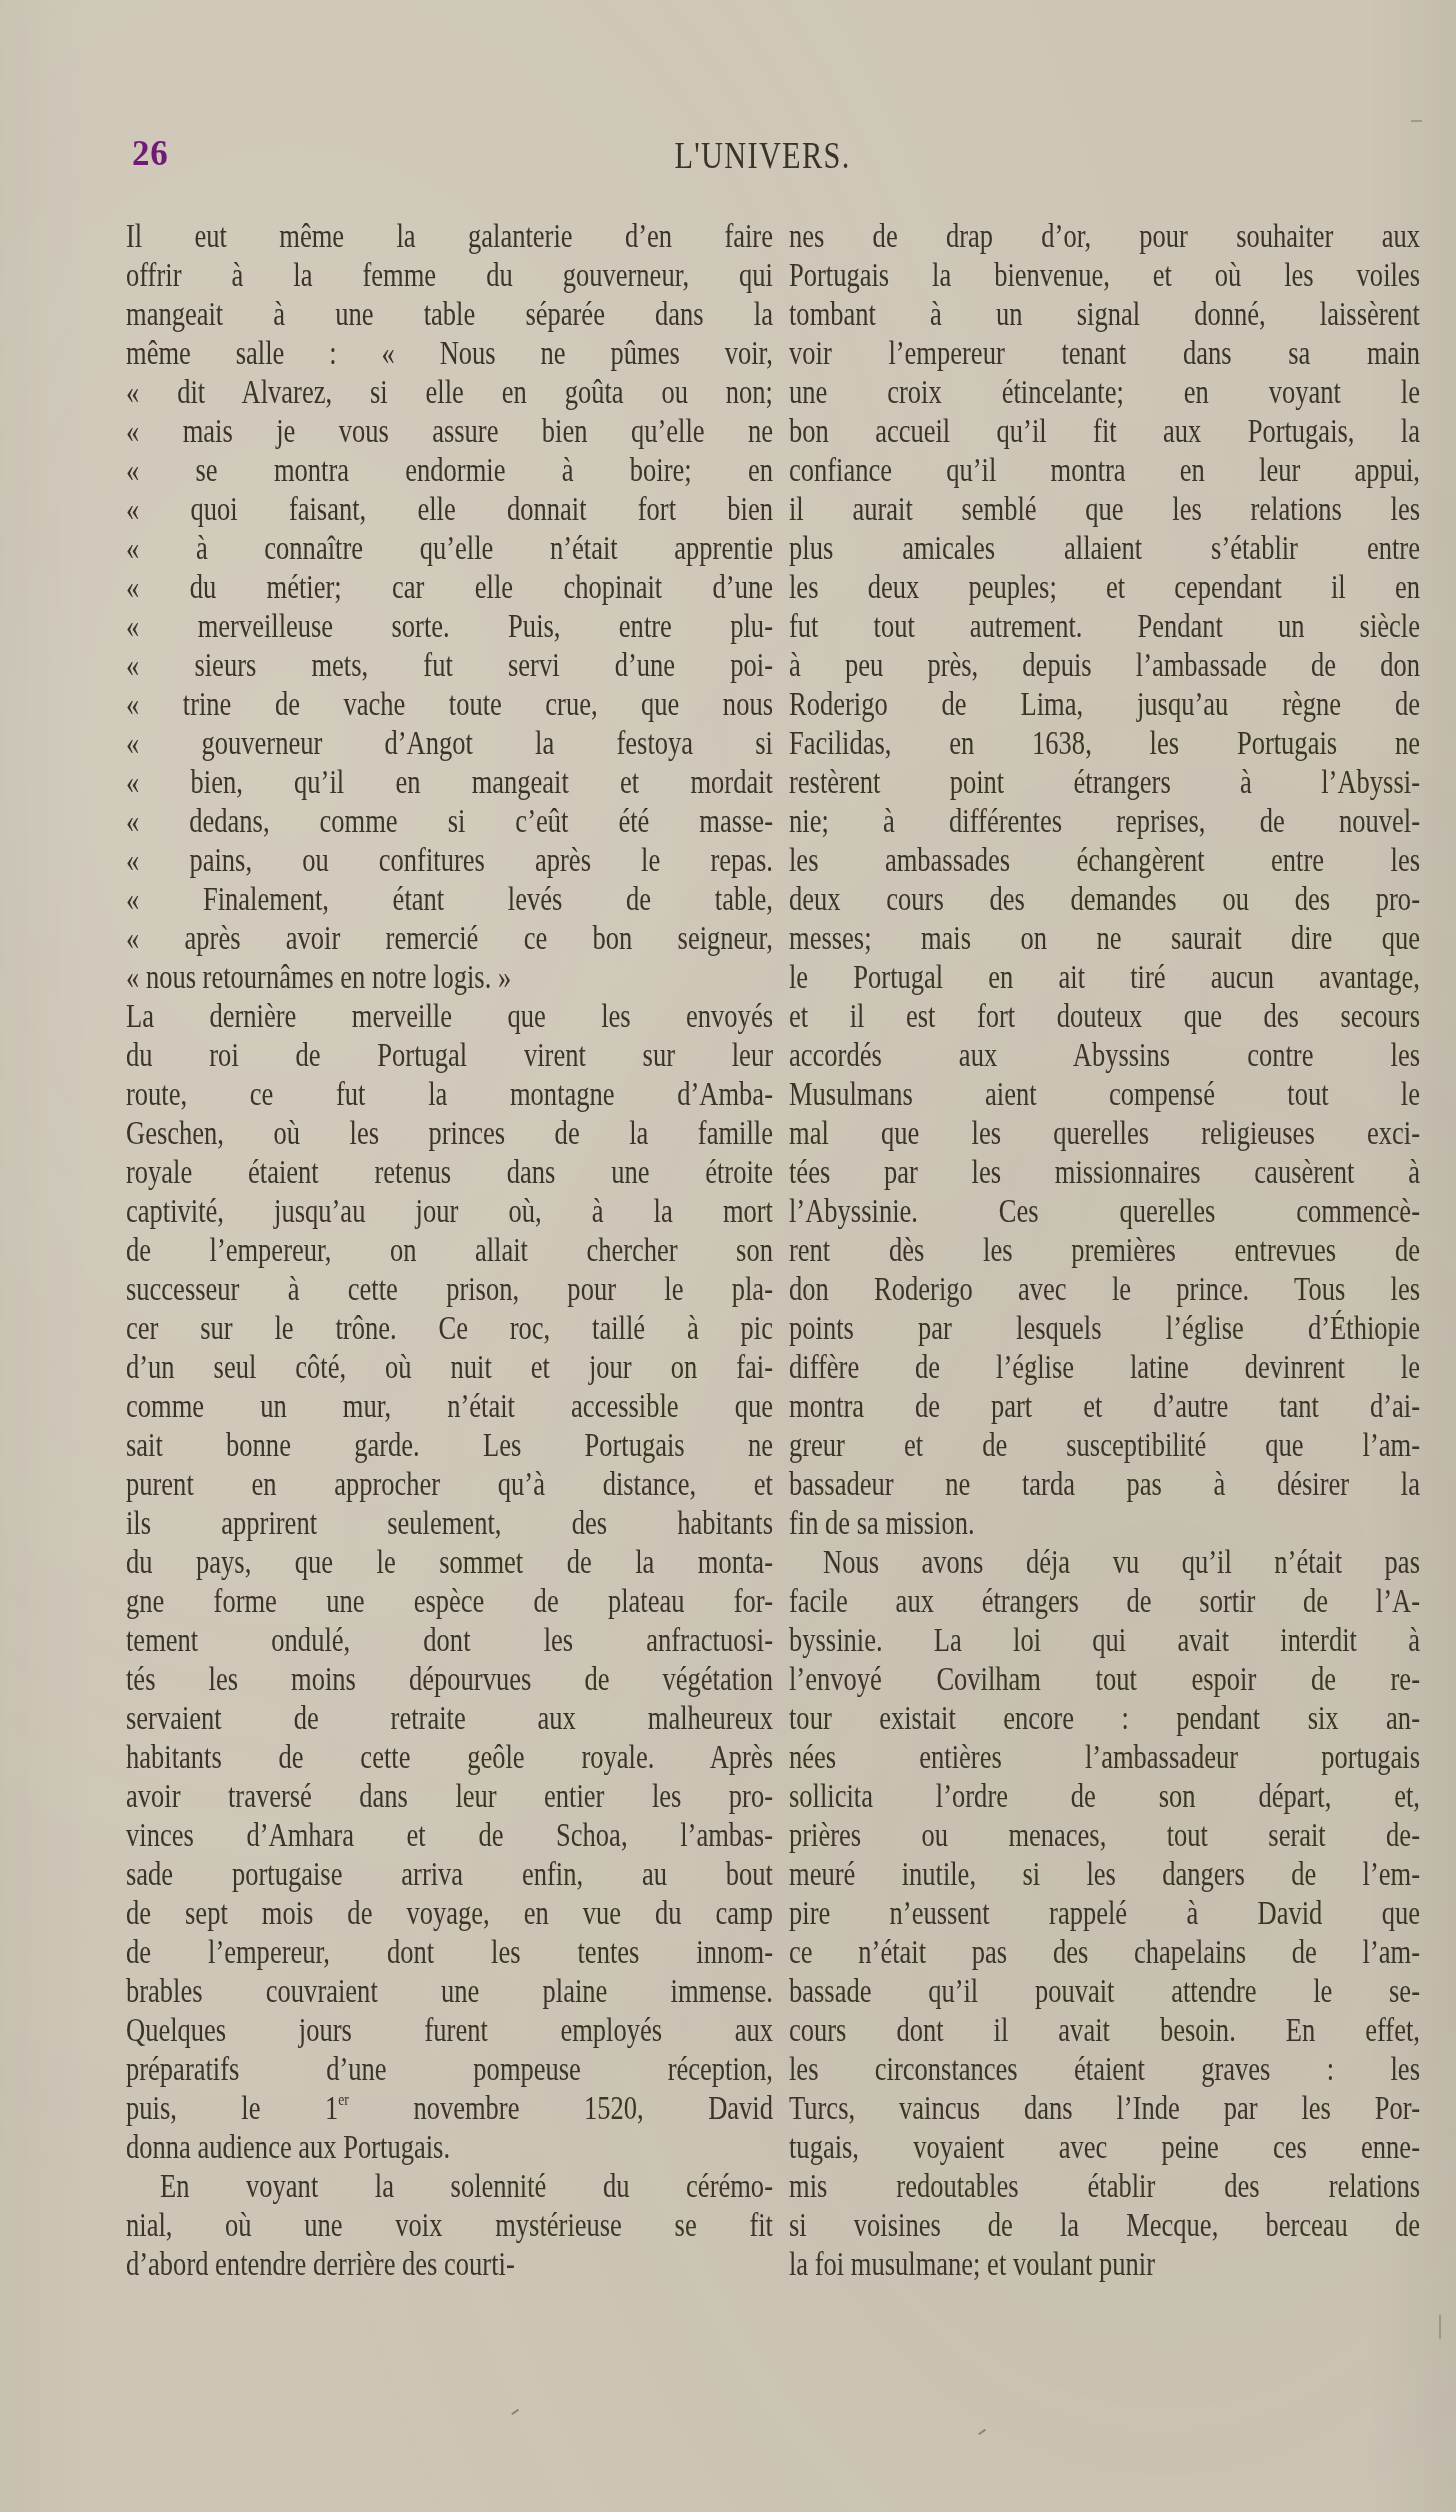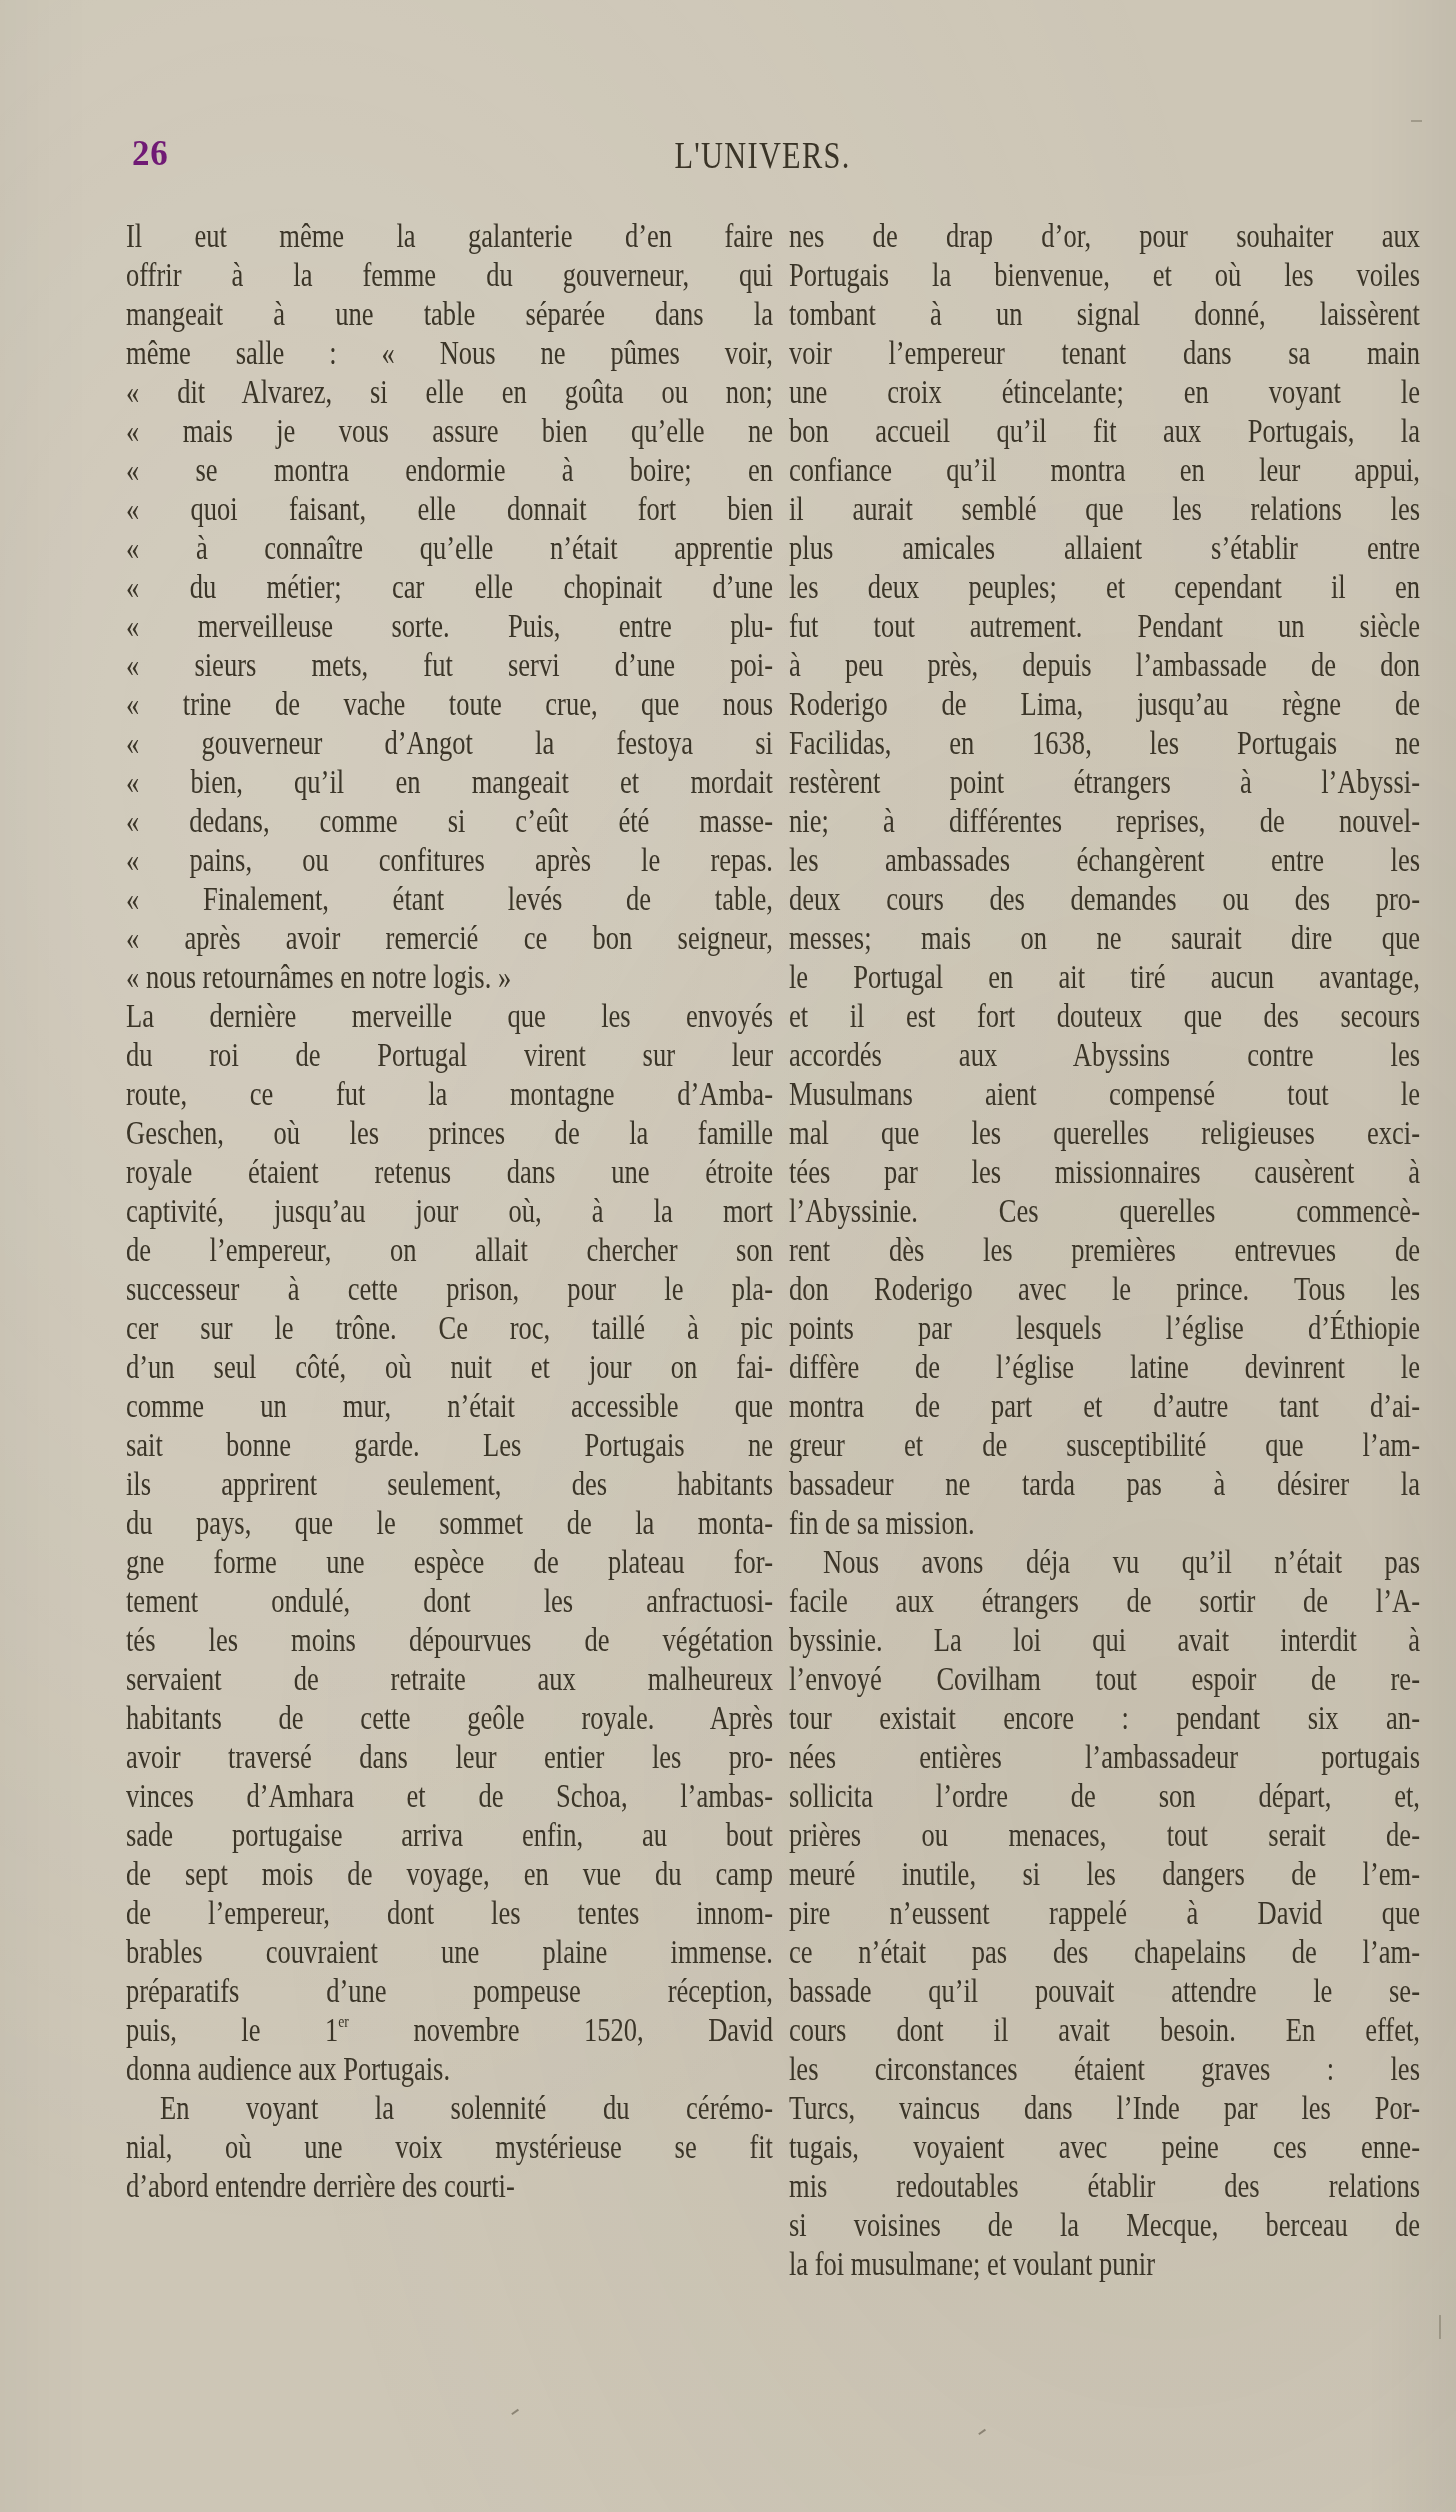--- a/index.html
+++ b/index.html
@@ -88,33 +88,35 @@
       <div class="line"><span class="cond">route, ce fut la montagne d’Amba-</span></div>
       <div class="line"><span class="cond">Geschen, où les princes de la famille</span></div>
       <div class="line"><span class="cond">royale étaient retenus dans une étroite</span></div>
       <div class="line"><span class="cond">captivité, jusqu’au jour où, à la mort</span></div>
       <div class="line"><span class="cond">de l’empereur, on allait chercher son</span></div>
       <div class="line"><span class="cond">successeur à cette prison, pour le pla-</span></div>
       <div class="line"><span class="cond">cer sur le trône. Ce roc, taillé à pic</span></div>
       <div class="line"><span class="cond">d’un seul côté, où nuit et jour on fai-</span></div>
       <div class="line"><span class="cond">comme un mur, n’était accessible que</span></div>
       <div class="line"><span class="cond">sait bonne garde. Les Portugais ne</span></div>
+      <div class="line"><span class="cond">purent en approcher qu’à distance, et</span></div>
       <div class="line"><span class="cond">ils apprirent seulement, des habitants</span></div>
       <div class="line"><span class="cond">du pays, que le sommet de la monta-</span></div>
       <div class="line"><span class="cond">gne forme une espèce de plateau for-</span></div>
       <div class="line"><span class="cond">tement ondulé, dont les anfractuosi-</span></div>
       <div class="line"><span class="cond">tés les moins dépourvues de végétation</span></div>
       <div class="line"><span class="cond">servaient de retraite aux malheureux</span></div>
       <div class="line"><span class="cond">habitants de cette geôle royale. Après</span></div>
       <div class="line"><span class="cond">avoir traversé dans leur entier les pro-</span></div>
       <div class="line"><span class="cond">vinces d’Amhara et de Schoa, l’ambas-</span></div>
       <div class="line"><span class="cond">sade portugaise arriva enfin, au bout</span></div>
       <div class="line"><span class="cond">de sept mois de voyage, en vue du camp</span></div>
       <div class="line"><span class="cond">de l’empereur, dont les tentes innom-</span></div>
       <div class="line"><span class="cond">brables couvraient une plaine immense.</span></div>
+      <div class="line"><span class="cond">Quelques jours furent employés aux</span></div>
       <div class="line"><span class="cond">préparatifs d’une pompeuse réception,</span></div>
       <div class="line"><span class="cond"><span>puis, le 1</span><sup>er</sup><span> novembre 1520, David</span></span></div>
       <div class="line last"><span class="cond">donna audience aux Portugais.</span></div>
       <div class="line indent"><span class="cond">En voyant la solennité du cérémo-</span></div>
       <div class="line"><span class="cond">nial, où une voix mystérieuse se fit</span></div>
       <div class="line last"><span class="cond">d’abord entendre derrière des courti-</span></div>
     </div>
   <div class="column col-right" id="col-right">
       <div class="line"><span class="cond">nes de drap d’or, pour souhaiter aux</span></div>
       <div class="line"><span class="cond">Portugais la bienvenue, et où les voiles</span></div>

